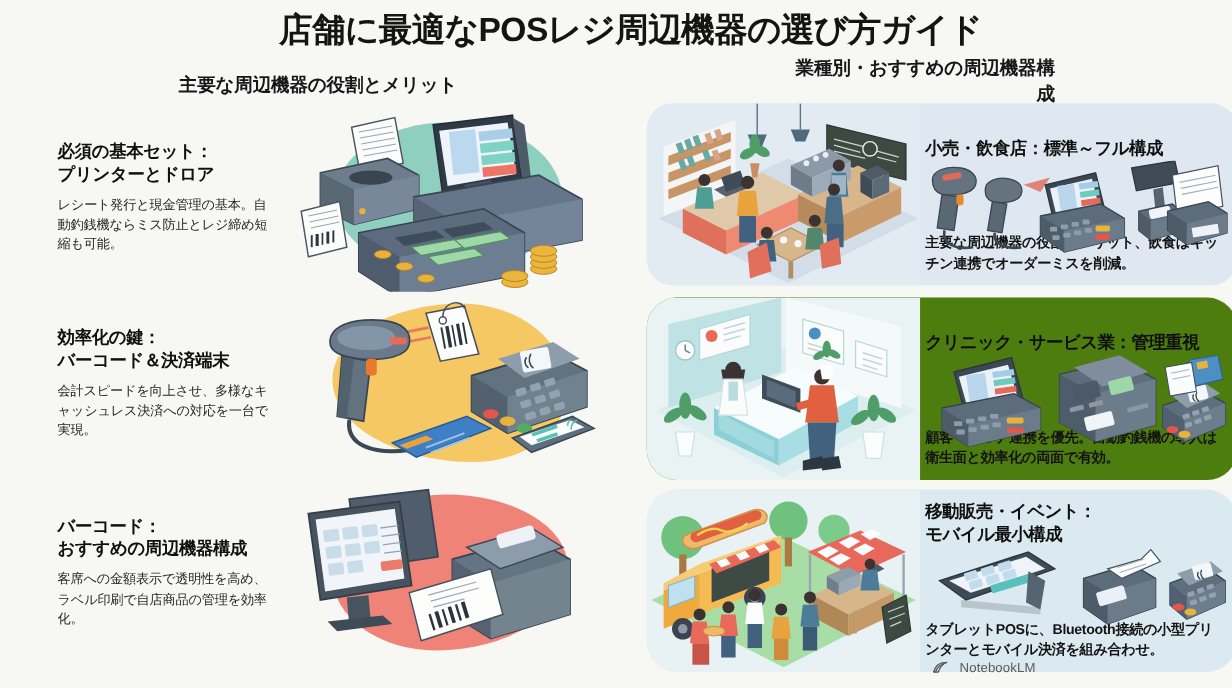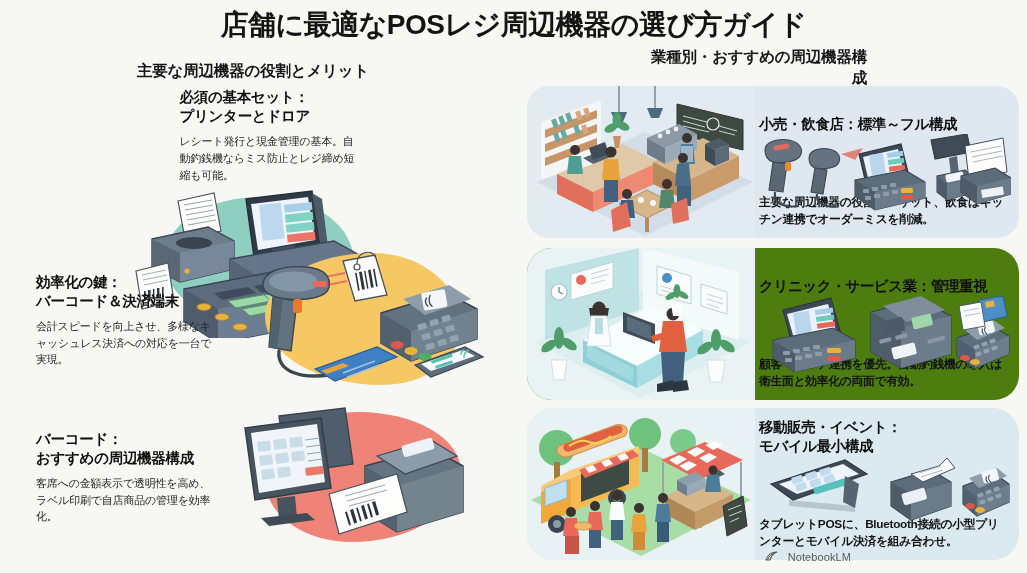--- a/index.html
+++ b/index.html
@@ -16,20 +16,21 @@
     background: #f7f7f3;
     color: #1a1a1a;
     position: relative;
   }
 
   .page {
     position: relative;
     width: 867px;
     height: 573px;
     background: #f7f7f3;
+    margin-left: 12px;
   }
 
   
   .title {
     position: absolute;
     top: 8px;
     left: 0;
     width: 1027px;
     text-align: center;
     font-size: 28px;
@@ -60,21 +61,21 @@
   }
 
   .lrow {
     position: absolute;
     left: 0;
     width: 512px;
     height: 155px;
     display: flex;
     align-items: center;
   }
-  .lrow.r1 { top: 0px; flex-direction: column; }
+  .lrow.r1 { top: 0px; }
   .lrow.r2 { top: 155px; }
   .lrow.r3 { top: 312px; }
 
   .ltext {
     width: 225px;
     padding-left: 36px;
     padding-right: 6px;
   }
   .ltitle {
     font-size: 14.5px;

